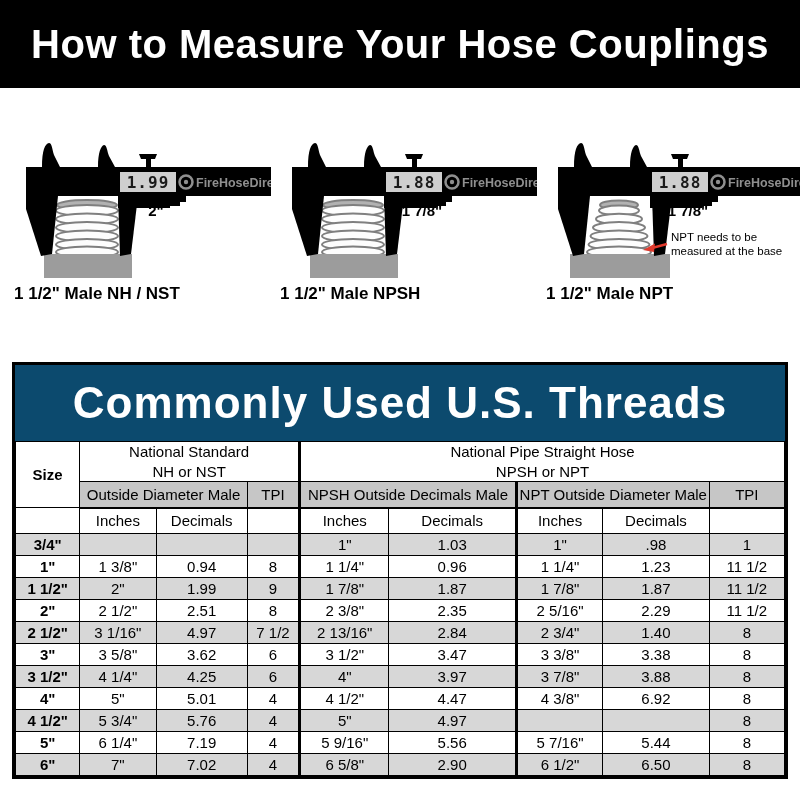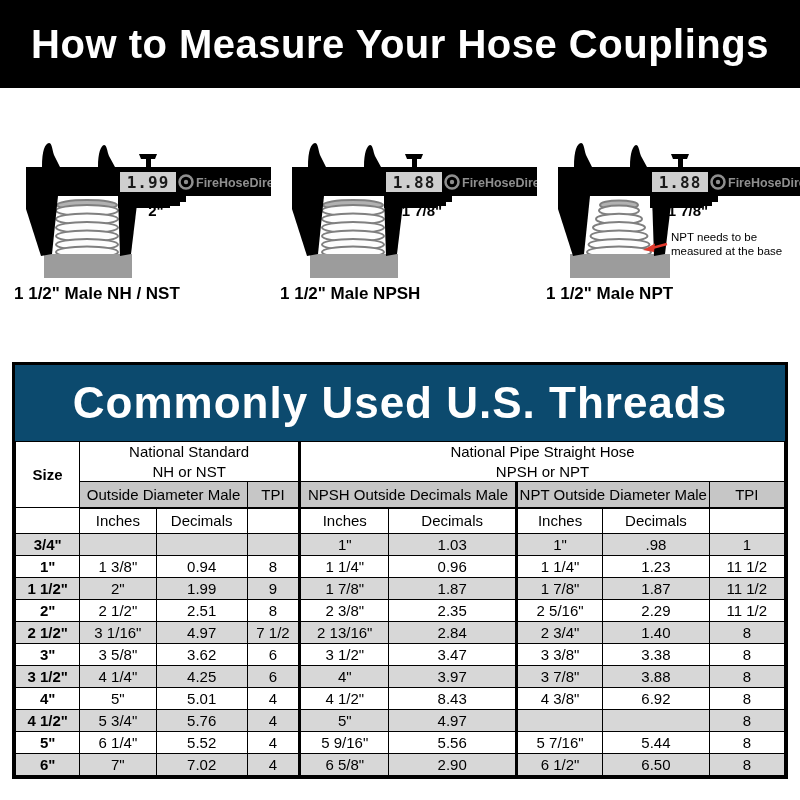--- a/index.html
+++ b/index.html
@@ -290,40 +290,40 @@
           <td class="group-start">3 7/8"</td>
           <td>3.88</td>
           <td>8</td>
         </tr>
         <tr>
           <td class="size-col">4"</td>
           <td>5"</td>
           <td>5.01</td>
           <td>4</td>
           <td class="group-start">4 1/2"</td>
-          <td>8.43</td>
+          <td>4.47</td>
           <td class="group-start">4 3/8"</td>
           <td>6.92</td>
           <td>8</td>
         </tr>
         <tr class="gray">
           <td class="size-col">4 1/2"</td>
           <td>5 3/4"</td>
           <td>5.76</td>
           <td>4</td>
           <td class="group-start">5"</td>
           <td>4.97</td>
           <td class="group-start"></td>
           <td></td>
           <td>8</td>
         </tr>
         <tr>
           <td class="size-col">5"</td>
           <td>6 1/4"</td>
-          <td>5.52</td>
+          <td>7.19</td>
           <td>4</td>
           <td class="group-start">5 9/16"</td>
           <td>5.56</td>
           <td class="group-start">5 7/16"</td>
           <td>5.44</td>
           <td>8</td>
         </tr>
         <tr class="gray">
           <td class="size-col">6"</td>
           <td>7"</td>

